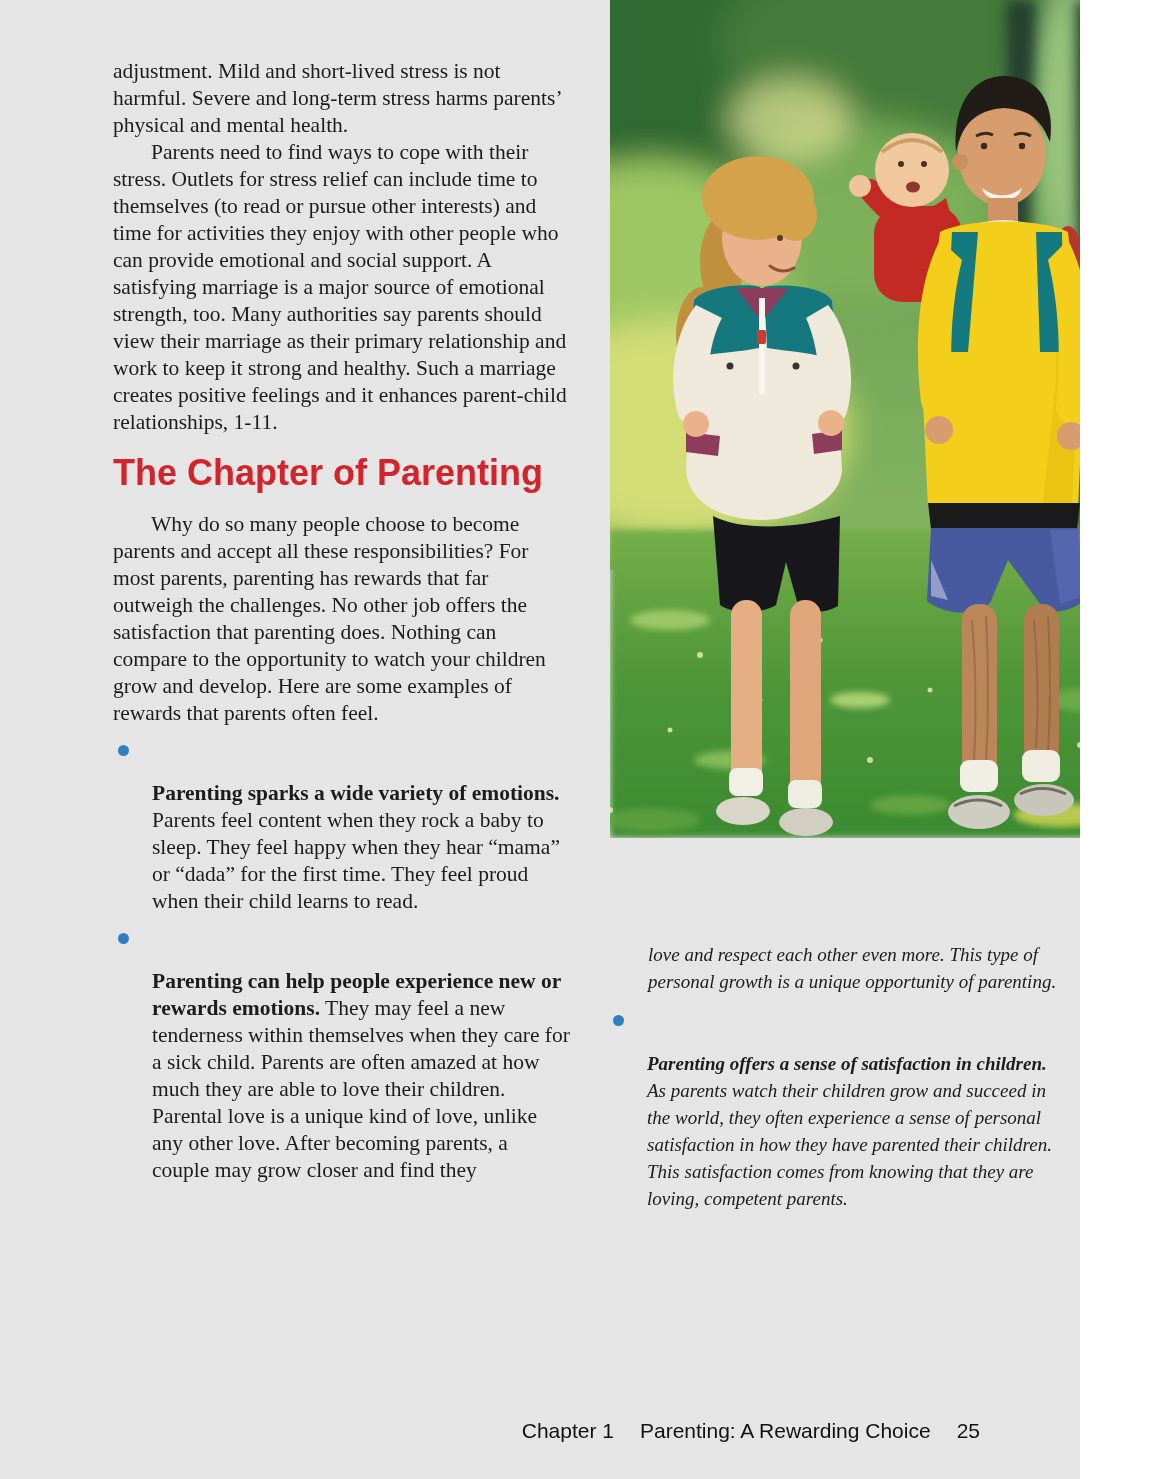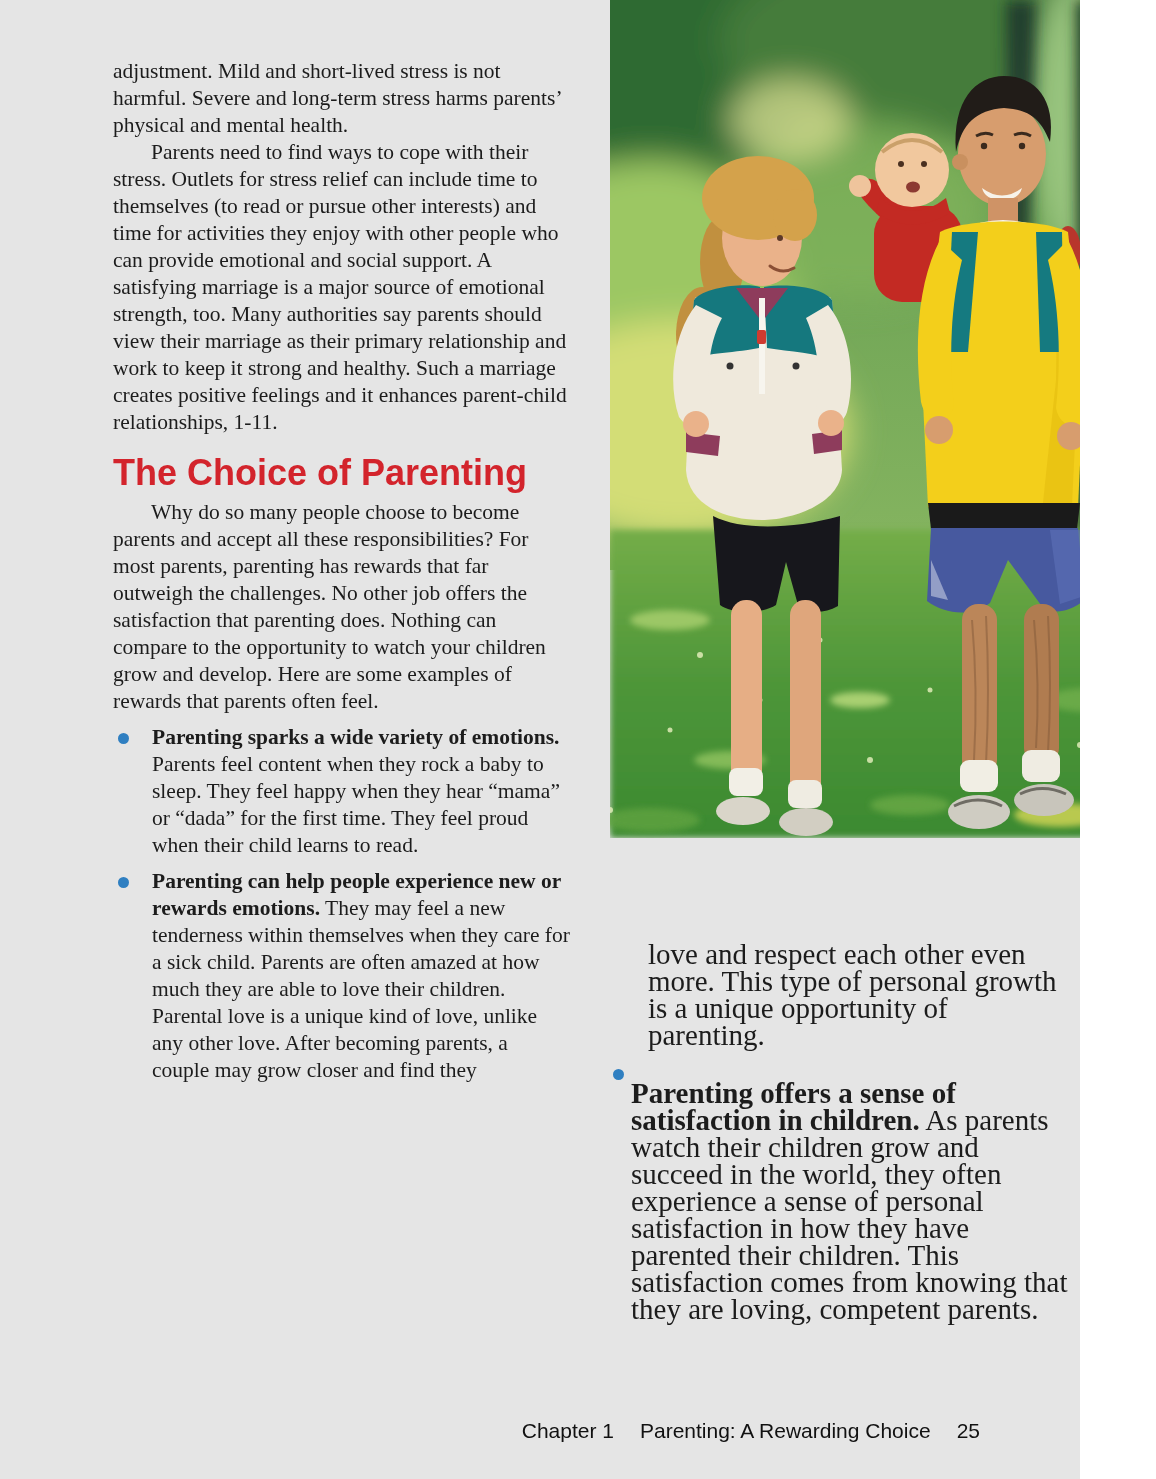--- a/index.html
+++ b/index.html
@@ -19,78 +19,79 @@
   #left-col p{margin:0;}
   p.indent{text-indent:38px;}
   h2.section-heading{
     margin:14px 0 0 0;
     font-family:"Liberation Sans", sans-serif;
     font-weight:bold;
     font-size:36px;line-height:45px;
     color:#d3242c;
     letter-spacing:0px;
   }
-  #left-col .after-heading{margin-top:4px;}
+  #left-col .after-heading{margin-top:16px;}
   
   .bullet-item{
     display:flex;align-items:flex-start;
     margin-top:9px;
   }
   .bullet-item .dot{
     flex:0 0 auto;
     width:11px;height:11px;border-radius:50%;
     background:#2f7fc1;
     margin:9px 0 0 5px;
   }
   .bullet-item .btext{
     flex:1 1 auto;
     margin-left:23px;
+    margin-top:44px;
   }
   .bullet-item b{font-weight:bold;}
   
   #figure-photo{
     position:absolute;left:610px;top:0;width:546px;height:838px;
     overflow:hidden;
   }
   #figure-photo svg{display:block;}
   
   #figure-caption{
     position:absolute;left:608px;top:856px;width:452px;
     font-family:"Liberation Sans", sans-serif;
     font-weight:bold;
     font-size:19px;line-height:23px;
     color:#111111;
   }
   #right-col{
     position:absolute;left:608px;top:941px;width:462px;
-    font-size:29px;line-height:27px;
+    font-size:19px;line-height:27px;font-style:italic;
   }
   #right-col p.cont{margin:0 0 0 40px;}
-  #right-col .bullet-item{margin-top:11px;flex-direction:column;}
+  #right-col .bullet-item{margin-top:11px;}
   
   #footer{
     position:absolute;top:1419px;right:100px;
     display:flex;align-items:baseline;
     font-family:"Liberation Sans", sans-serif;
     font-size:21px;color:#111111;
     white-space:nowrap;
   }
   #footer .sep1{display:inline-block;width:26px;}
   #footer .sep2{display:inline-block;width:26px;}
   #footer .pagenum{font-weight:normal;}
 </style>
 </head>
 <body>
 
 <div id="page">
 
   <div id="left-col">
     <p>adjustment. Mild and short-lived stress is not harmful. Severe and long-term stress harms parents’ physical and mental health.</p>
     <p class="indent">Parents need to find ways to cope with their stress. Outlets for stress relief can include time to themselves (to read or pursue other interests) and time for activities they enjoy with other people who can provide emotional and social support. A satisfying marriage is a major source of emotional strength, too. Many authorities say parents should view their marriage as their primary relationship and work to keep it strong and healthy. Such a marriage creates positive feelings and it enhances parent-child relationships, 1-11.</p>
-    <h2 class="section-heading">The Choice of Parenting</h2>
+    <h2 class="section-heading">The Chapter of Parenting</h2>
     <p class="indent after-heading">Why do so many people choose to become parents and accept all these responsibilities? For most parents, parenting has rewards that far outweigh the challenges. No other job offers the satisfaction that parenting does. Nothing can compare to the opportunity to watch your children grow and develop. Here are some examples of rewards that parents often feel.</p>
 
     <div class="bullet-item">
       <span class="dot"></span>
       <span class="btext">
         <b>Parenting sparks a wide variety of emotions.</b>
         <span>Parents feel content when they rock a baby to sleep. They feel happy when they hear “mama” or “dada” for the first time. They feel proud when their child learns to read.</span>
       </span>
     </div>
 

